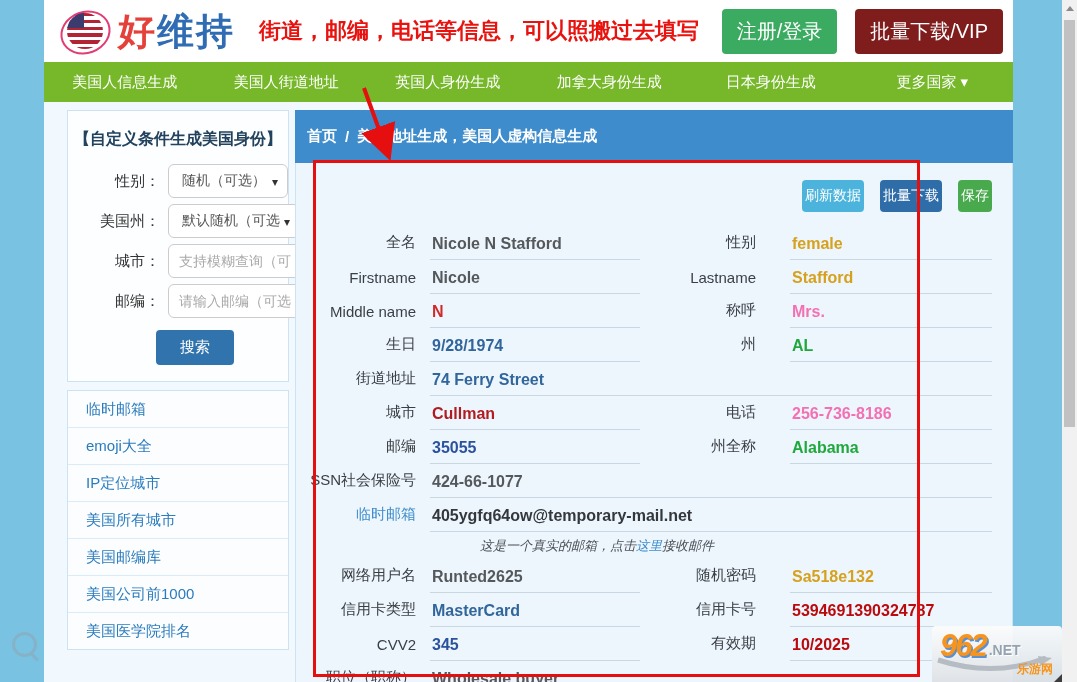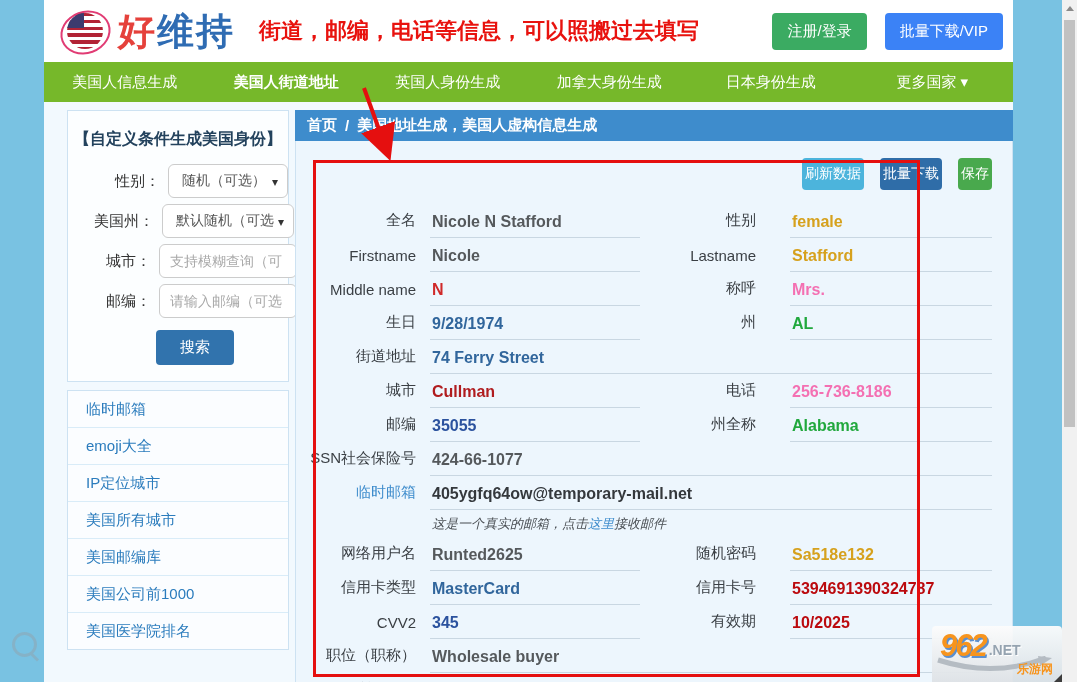--- a/index.html
+++ b/index.html
@@ -16,70 +16,70 @@
   .flag-wrap{position:relative;width:54px;height:48px;flex:none;}
   .flag{position:absolute;left:9px;top:6px;width:36px;height:36px;border-radius:50%;
     background:repeating-linear-gradient(180deg,#b22335 0 3.4px,#ffffff 3.4px 6.8px);overflow:hidden;}
   .flag::after{content:"";position:absolute;left:0;top:0;width:17px;height:15px;background:#3c3b6e;}
   .ring{position:absolute;left:2px;top:4px;width:47px;height:39px;border:2.5px solid #e13c74;
     border-radius:50%;transform:rotate(-20deg);}
   .brand{font-size:37px;font-weight:bold;letter-spacing:2px;margin-left:6px;line-height:1;}
   .brand .b1{color:#e5413b;} .brand .b2{color:#2f6cb3;}
   .tagline{color:#e8120e;font-size:22px;font-weight:bold;margin-left:24px;white-space:nowrap;}
   .hbtns{margin-left:auto;margin-right:10px;display:flex;gap:18px;}
-  .hbtn{color:#fff;font-size:15px;padding:9px 15px;border-radius:4px;border:none;cursor:pointer;white-space:nowrap;}
-  .hbtn.reg{background:#3bab62;} .hbtn.vip{background:#3b82f6;}
+  .hbtn{color:#fff;font-size:20px;padding:9px 15px;border-radius:4px;border:none;cursor:pointer;white-space:nowrap;}
+  .hbtn.reg{background:#3bab62;} .hbtn.vip{background:#7f1d1d;}
 
   
   nav{height:40px;background:#76b82a;display:flex;}
   .nav-item{flex:1;display:flex;align-items:center;justify-content:center;color:#fff;
     font-size:15px;cursor:pointer;white-space:nowrap;}
-  .nav-item.active{font-weight:bold;}
+  .nav-item.active{font-weight:normal;}
 
   
   .content{display:flex;gap:6px;padding-top:8px;background:#f2f9fe;min-height:582px;align-items:flex-start;}
   aside{width:222px;flex:none;margin-left:23px;}
   .panel{background:#fcfeff;border:1px solid #cde2f2;box-sizing:border-box;}
   .form-panel{padding:12px 0 12px;margin-bottom:8px;}
   .form-title{text-align:center;color:#23425d;font-weight:bold;font-size:16px;margin:6px 0 14px;}
-  .form-row{display:flex;align-items:center;margin-bottom:6px;height:34px;justify-content:center;}
+  .form-row{display:flex;align-items:center;margin-bottom:6px;height:34px;}
   .form-label{width:92px;text-align:right;font-size:15px;color:#333;padding-right:8px;flex:none;}
   .sel,.txt{width:138px;height:34px;border:1px solid #ccc;border-radius:6px;background:#fff;
     font-size:14px;color:#555;box-sizing:border-box;}
   .sel{display:flex;align-items:center;justify-content:space-between;padding:0 9px 0 13px;cursor:pointer;}
   .sel-val{white-space:nowrap;overflow:hidden;}
   .caret::after{content:"▾";color:#333;font-size:12px;margin-left:4px;}
   .txt{padding:0 10px;font-family:inherit;}
   .txt::placeholder{color:#a9a9a9;}
   .search-btn{display:block;margin:12px 0 4px 88px;background:#3173ad;color:#fff;border:none;
     border-radius:4px;font-size:15px;padding:8px 24px;cursor:pointer;}
   .links-panel .link-item{height:36px;line-height:36px;border-bottom:1px solid #d9ecf8;
     color:#2b7cbd;font-size:15px;padding-left:18px;cursor:pointer;background:#fbfdff;}
   .links-panel .link-item:last-child{border-bottom:none;}
 
   
   main{flex:1;min-width:0;}
-  .crumb{background:#3e8ccc;color:#fff;font-size:15px;font-weight:bold;padding:6px 12px;
+  .crumb{background:#3e8ccc;color:#fff;font-size:15px;font-weight:bold;padding:17px 12px;
     display:flex;gap:8px;align-items:center;}
   .crumb .home{cursor:pointer;}
   .main-body{background:#edf6fd;border:1px solid #cde2f2;border-top:none;
     padding:14px 20px 20px 14px;height:560px;box-sizing:content-box;}
   .toolbar{display:flex;justify-content:flex-end;gap:16px;margin:3px 0 14px 0;}
   .tbtn{border:none;color:#fff;font-size:14px;padding:7px 3px;border-radius:4px;cursor:pointer;white-space:nowrap;}
   .tbtn.refresh{background:#4cb4dc;} .tbtn.batch{background:#2f6da8;} .tbtn.save{background:#49a94d;}
 
   .data-row{display:grid;grid-template-columns:120px 210px 130px 1fr;align-items:end;min-height:34px;}
   .dl{padding:0 14px 8px 0;text-align:right;font-size:15px;color:#3a3f44;white-space:nowrap;}
   .dl.lk{color:#3e8ccc;cursor:pointer;}
   .dv{border-bottom:1px solid #c9d7e2;padding:0 0 6px 2px;font-size:16px;font-weight:bold;
     white-space:nowrap;overflow:visible;}
   .dv.r{margin-left:20px;}
   .dv.full{grid-column:2 / 5;}
   .note-row{display:grid;grid-template-columns:120px 1fr;}
-  .note{padding:5px 0 4px 2px;font-size:13px;font-style:italic;color:#4a4f54;}
+  .note{padding:5px 0 4px 2px;font-size:13px;font-style:italic;color:#4a4f54;margin-left:48px;}
   .nlink{color:#3e8ccc;cursor:pointer;}
 
   
   .red-rect{position:absolute;left:313px;top:160px;width:601px;height:511px;
     border:3px solid #e50f0f;pointer-events:none;z-index:50;}
   .red-arrow{position:absolute;left:350px;top:86px;z-index:51;pointer-events:none;}
 
   
   .scroll-track{position:absolute;right:0;top:0;width:15px;height:682px;background:#f1f1f1;z-index:70;}
   .scroll-arrow{height:17px;display:flex;align-items:center;justify-content:center;cursor:pointer;}

